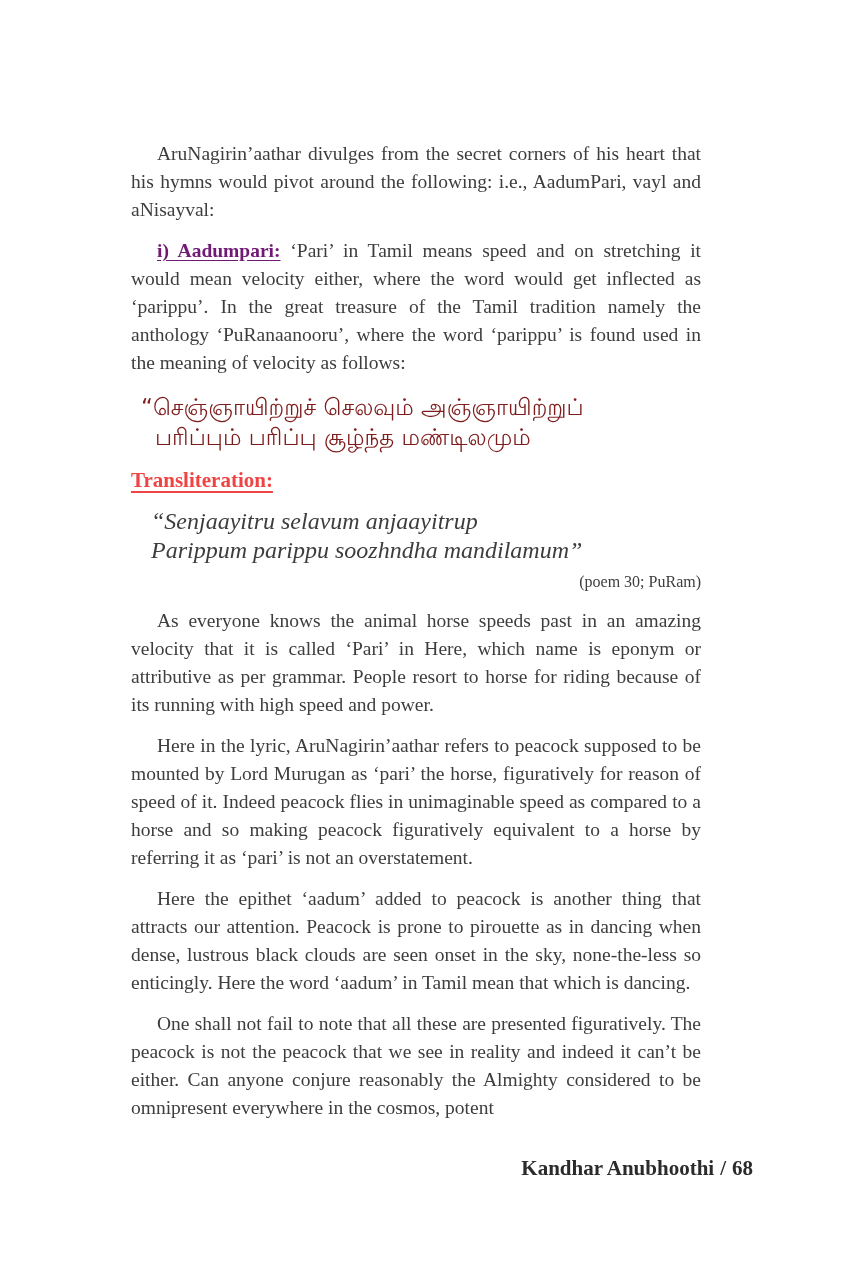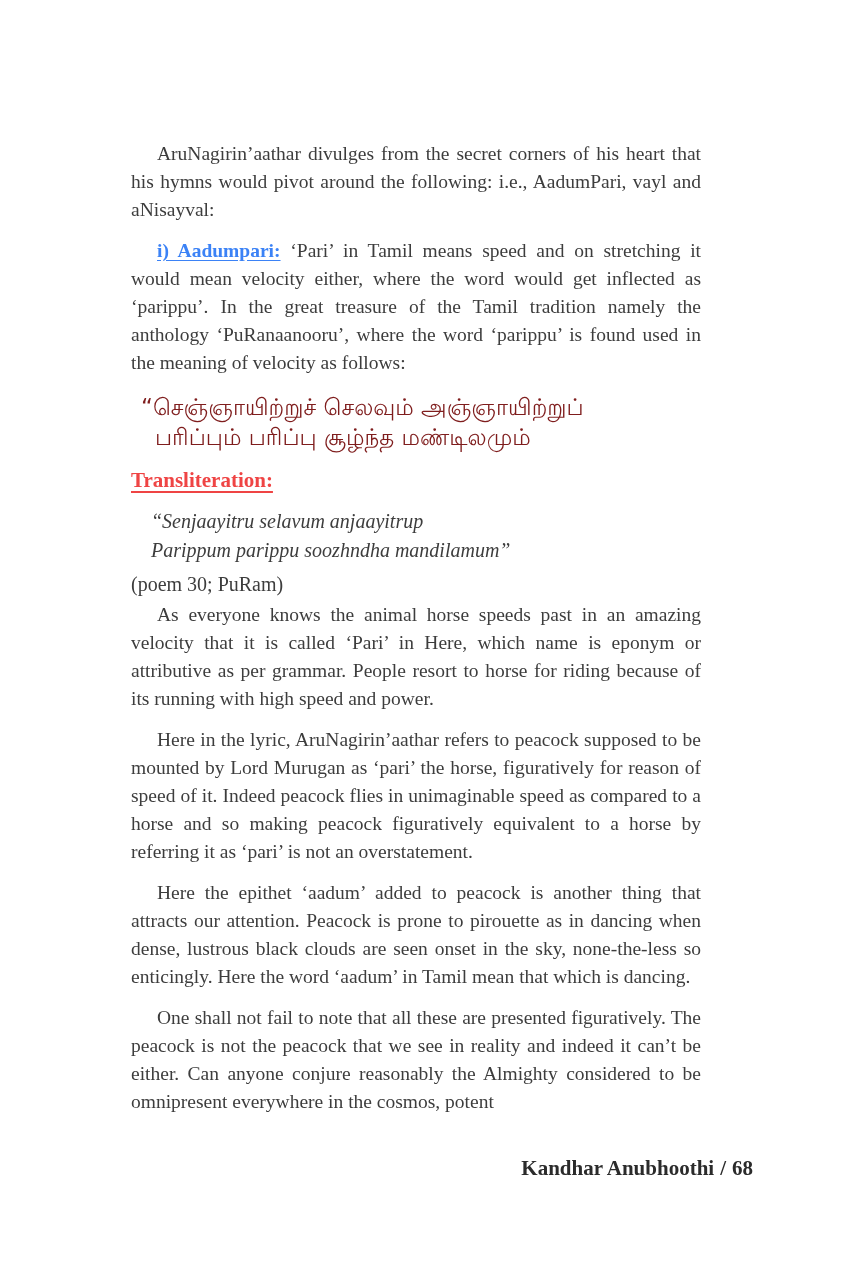--- a/index.html
+++ b/index.html
@@ -22,21 +22,21 @@
     font-size: 19.5px;
     line-height: 28px;
     color: #3d3d3d;
     text-align: justify;
     text-indent: 26px;
     margin: 0 0 13px 0;
   }
   .lead-wrap { }
   .lead {
     font-weight: bold;
-    color: #3b82f6;
+    color: #701a75;
     text-decoration: underline;
     text-underline-offset: 3px;
   }
   .tamil-verse {
     margin: 15px 0 13px 10px;
     font-family: "DejaVu Sans", "Liberation Sans", sans-serif;
     font-size: 23px;
     line-height: 30px;
     color: #7f1d1d;
   }
@@ -45,29 +45,29 @@
     font-size: 21px;
     font-weight: bold;
     color: #ef4444;
     text-decoration: underline;
     text-underline-offset: 4px;
     margin: 16px 0 14px 0;
   }
   .translit-verse {
     margin: 0 0 8px 20px;
     font-style: italic;
-    font-size: 20px;
+    font-size: 24px;
     line-height: 29px;
     color: #3d3d3d;
   }
   .citation {
-    text-align: left;
-    font-size: 20px;
+    text-align: right;
+    font-size: 16px;
     color: #3d3d3d;
-    margin: 4px 0 5px 0;
+    margin: 4px 0 16px 0;
   }
   .footer {
     position: absolute;
     top: 1156px;
     right: 103px;
     font-weight: bold;
     font-size: 21px;
     color: #2b2b2b;
     white-space: nowrap;
   }

